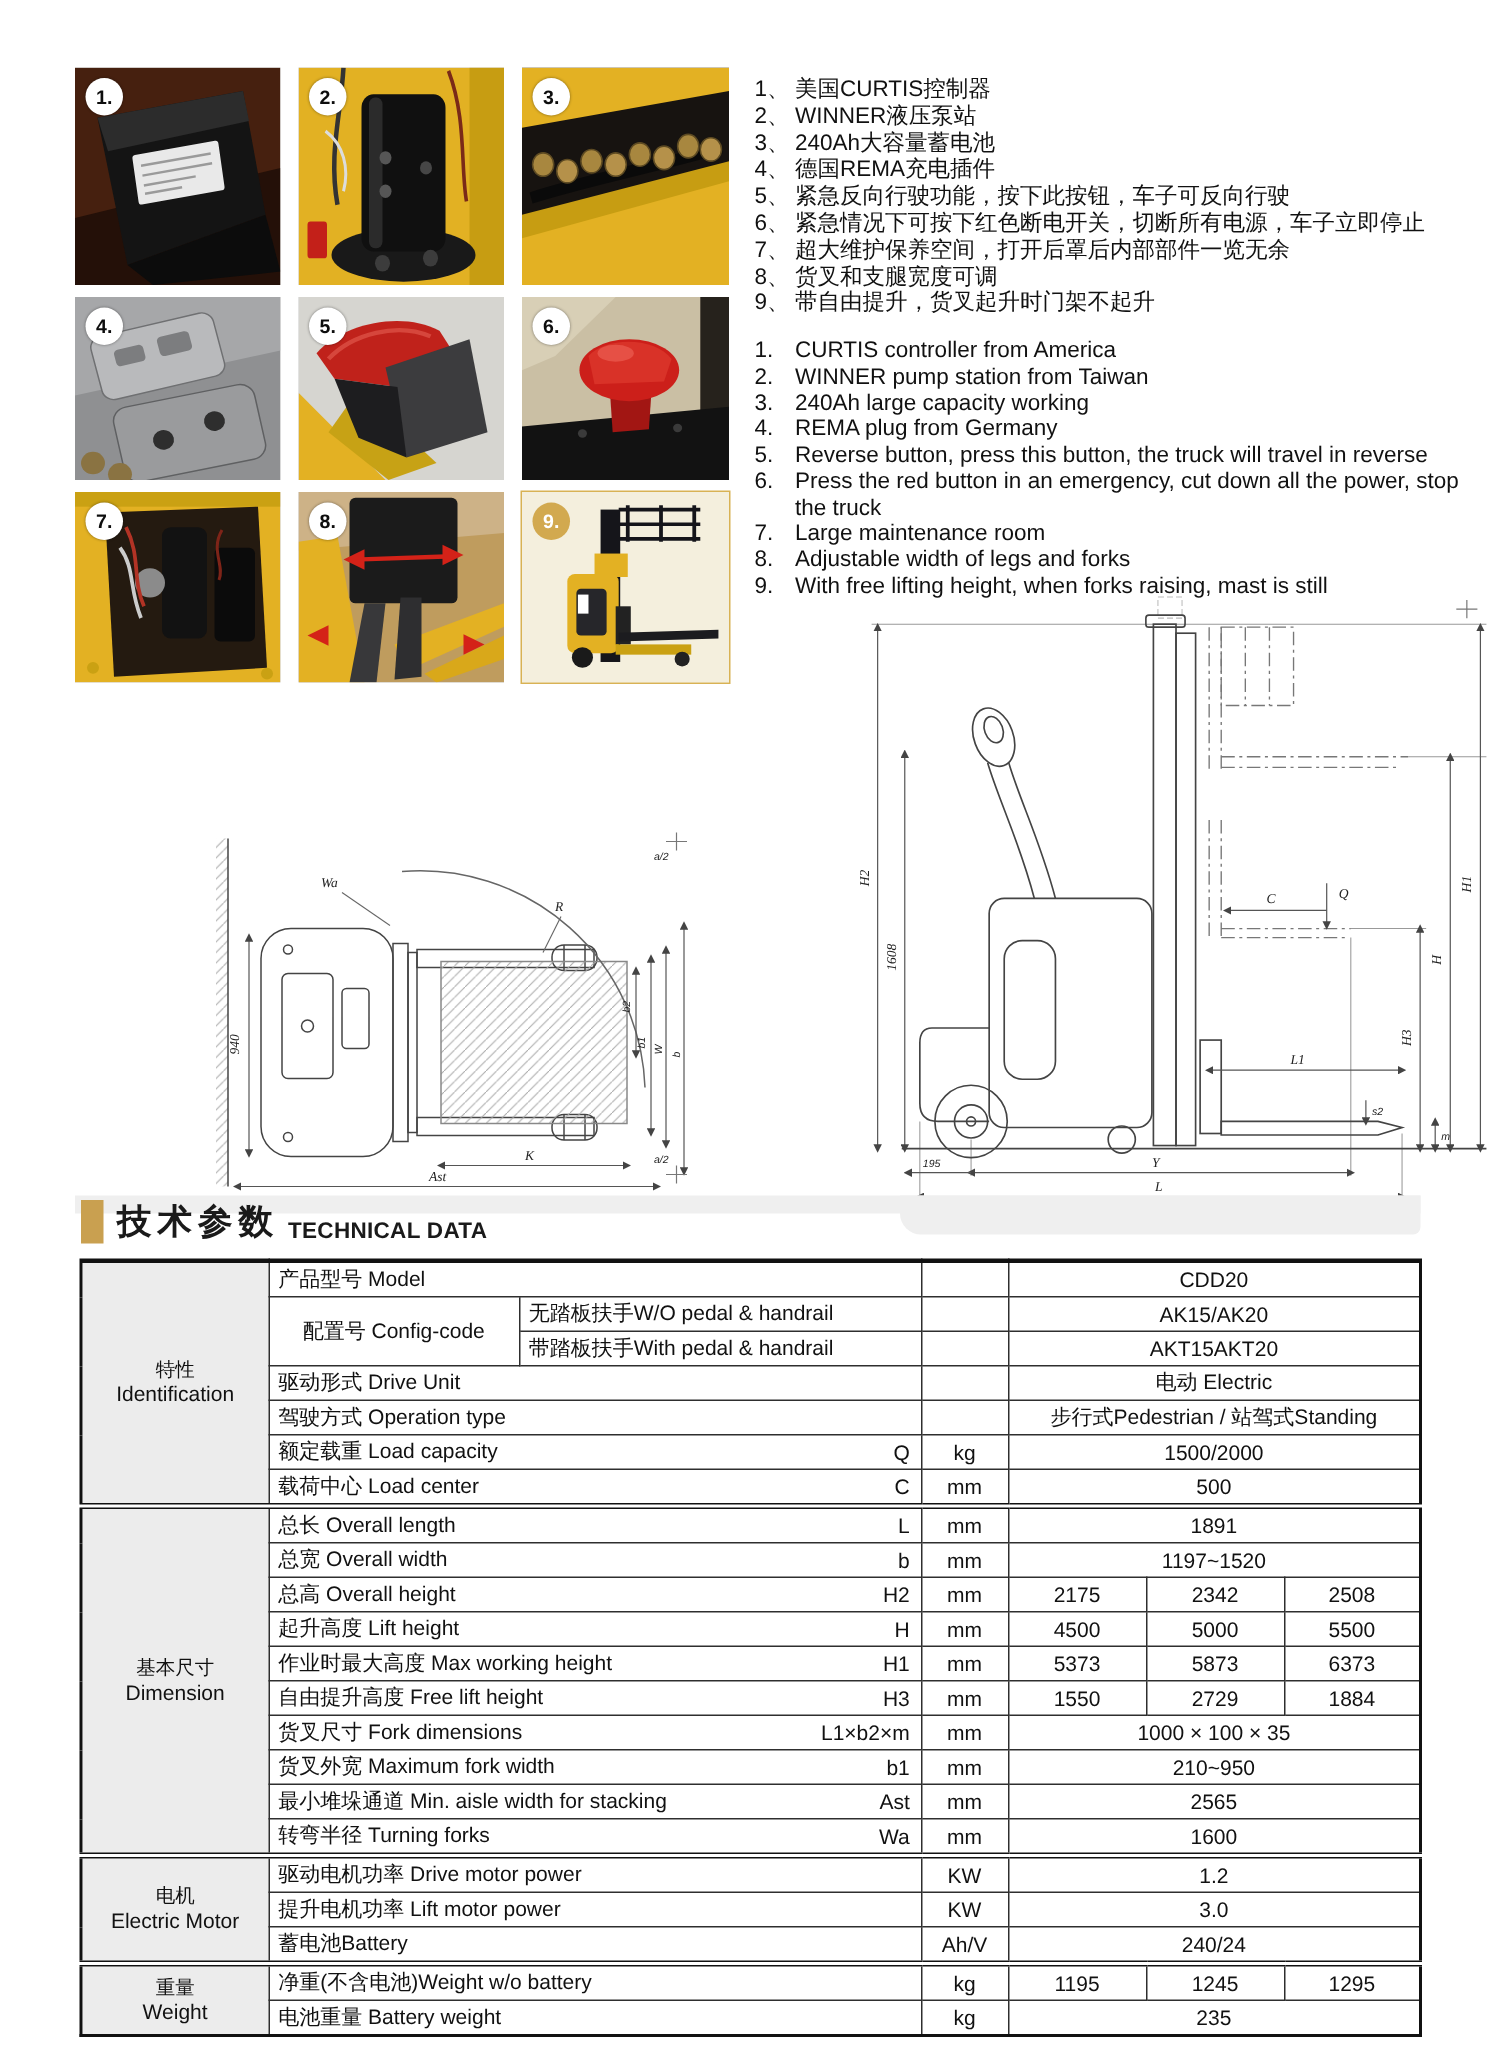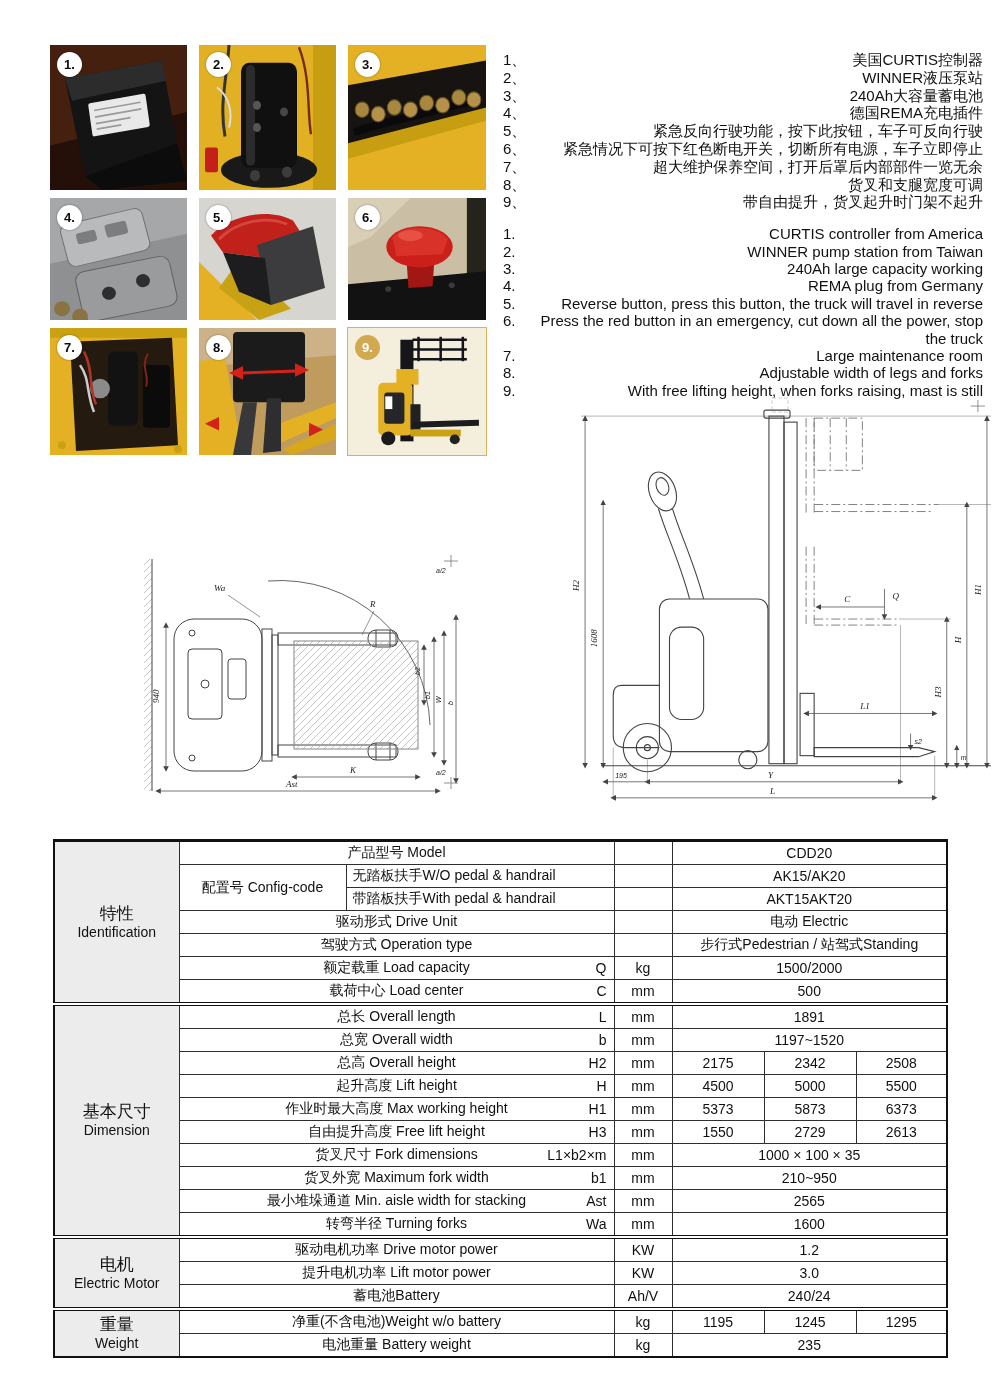--- a/index.html
+++ b/index.html
@@ -13,21 +13,21 @@
   .photo.p9{outline:1px solid #d8b254;background:#f4efdd;}
   .badge{position:absolute;top:7px;left:7px;width:25px;height:25px;border-radius:50%;
          background:#fff;color:#0d0d0d;font-weight:bold;font-size:13px;
          display:flex;align-items:center;justify-content:center;box-shadow:0 0 2px rgba(0,0,0,.45);}
   .badge.gold{background:#d2a94f;color:#fff;box-shadow:none;}
   
   .features{position:absolute;left:503px;top:51px;width:480px;}
   .feat-block{margin:0 0 14px 0;}
   .feat-line{display:flex;align-items:flex-start;}
   .feat-num{flex:0 0 27px;}
-  .feat-text{flex:1;text-align:right;}
+  .feat-text{flex:1;}
   .cn .feat-line{font-size:15px;line-height:17.8px;}
   .en .feat-line{font-size:15px;line-height:17.4px;}
   
   .tv-wrap{position:absolute;left:128px;top:553px;width:333px;height:247px;}
   .sv-wrap{position:absolute;left:565px;top:394px;width:432px;height:410px;}
   .dim{font-style:italic;font-size:9px;fill:#222;font-family:"Liberation Serif","DejaVu Serif",serif;}
   .dim7{font-style:italic;font-size:7px;fill:#222;}
   
   .tech-header{position:absolute;left:0;top:795px;width:1000px;height:46px;}
   .band1{position:absolute;left:50px;top:2px;width:897px;height:12px;background:#efefef;}
@@ -37,23 +37,23 @@
   .tech-title{position:absolute;left:78px;top:4px;display:flex;align-items:flex-end;}
   .t-cn{font-size:23px;font-weight:bold;letter-spacing:4px;color:#1a1a1a;}
   .t-en{font-size:15px;font-weight:bold;margin-left:6px;margin-bottom:1px;color:#1a1a1a;letter-spacing:0.2px;}
   
   .spec-table{position:absolute;left:53px;top:839px;border-collapse:collapse;table-layout:fixed;
               border:2px solid #111;border-top:3px solid #111;}
   .spec-table td{border:1px solid #2e2e2e;height:22px;padding:0 6px;font-size:14px;
                  white-space:nowrap;overflow:hidden;}
   .spec-table tr.sec>td{border-top:4px double #111;}
   .cat-cell{background:#ececec;text-align:center;padding:0;}
-  .cat-cn{font-size:17px;line-height:1.25;}
+  .cat-cn{font-size:13px;line-height:1.25;}
   .cat-en{font-size:14px;line-height:1.25;}
-  .param-cell{position:relative;text-align:center;}
+  .param-cell{position:relative;text-align:left;}
   .param-sym{position:absolute;right:7px;top:0;line-height:22px;}
   .config-cell{text-align:center;font-size:14px;}
   .sub-cell{font-size:12.5px;margin-top:20px;}
   .unit-cell{text-align:center;font-size:14px;}
   .val-cell{text-align:center;font-size:14.5px;}
   .val-sm{font-size:13px;}
 </style>
 </head>
 <body>
 
@@ -445,20 +445,29 @@
       <text class="dim" x="326" y="204">Q</text>
       <text class="dim" x="294" y="314">L1</text>
       <text class="dim7" x="348" y="348">s2</text>
       <text class="dim7" x="394" y="364">m</text>
       <text class="dim" x="202" y="382">Y</text>
       <text class="dim" x="204" y="398">L</text>
       <text class="dim7" x="50" y="382">195</text>
     </svg>
   </div>
 
+  <div class="tech-header">
+    <div class="band1"></div>
+    <div class="band2"></div>
+    <div class="gold-sq"></div>
+    <div class="tech-title">
+      <span class="t-cn">技术参数</span>
+      <span class="t-en">TECHNICAL DATA</span>
+    </div>
+  </div>
 
   <table class="spec-table">
     <colgroup>
       <col style="width:125px">
         <col style="width:167px">
         <col style="width:268px">
       <col style="width:58px">
         <col style="width:92px">
         <col style="width:92px">
         <col style="width:91px">
@@ -537,21 +546,21 @@
           <td class="unit-cell">mm</td>
           <td class="val-cell">5373</td>
           <td class="val-cell">5873</td>
           <td class="val-cell">6373</td>
         </tr>
         <tr>
           <td class="param-cell" colspan="2"><span class="param-label">自由提升高度 Free lift height</span><span class="param-sym">H3</span></td>
           <td class="unit-cell">mm</td>
           <td class="val-cell">1550</td>
           <td class="val-cell">2729</td>
-          <td class="val-cell">2613</td>
+          <td class="val-cell">1884</td>
         </tr>
         <tr>
           <td class="param-cell" colspan="2"><span class="param-label">货叉尺寸 Fork dimensions</span><span class="param-sym">L1×b2×m</span></td>
           <td class="unit-cell">mm</td>
           <td class="val-cell" colspan="3">1000 × 100 × 35</td>
         </tr>
         <tr>
           <td class="param-cell" colspan="2"><span class="param-label">货叉外宽 Maximum fork width</span><span class="param-sym">b1</span></td>
           <td class="unit-cell">mm</td>
           <td class="val-cell" colspan="3">210~950</td>

